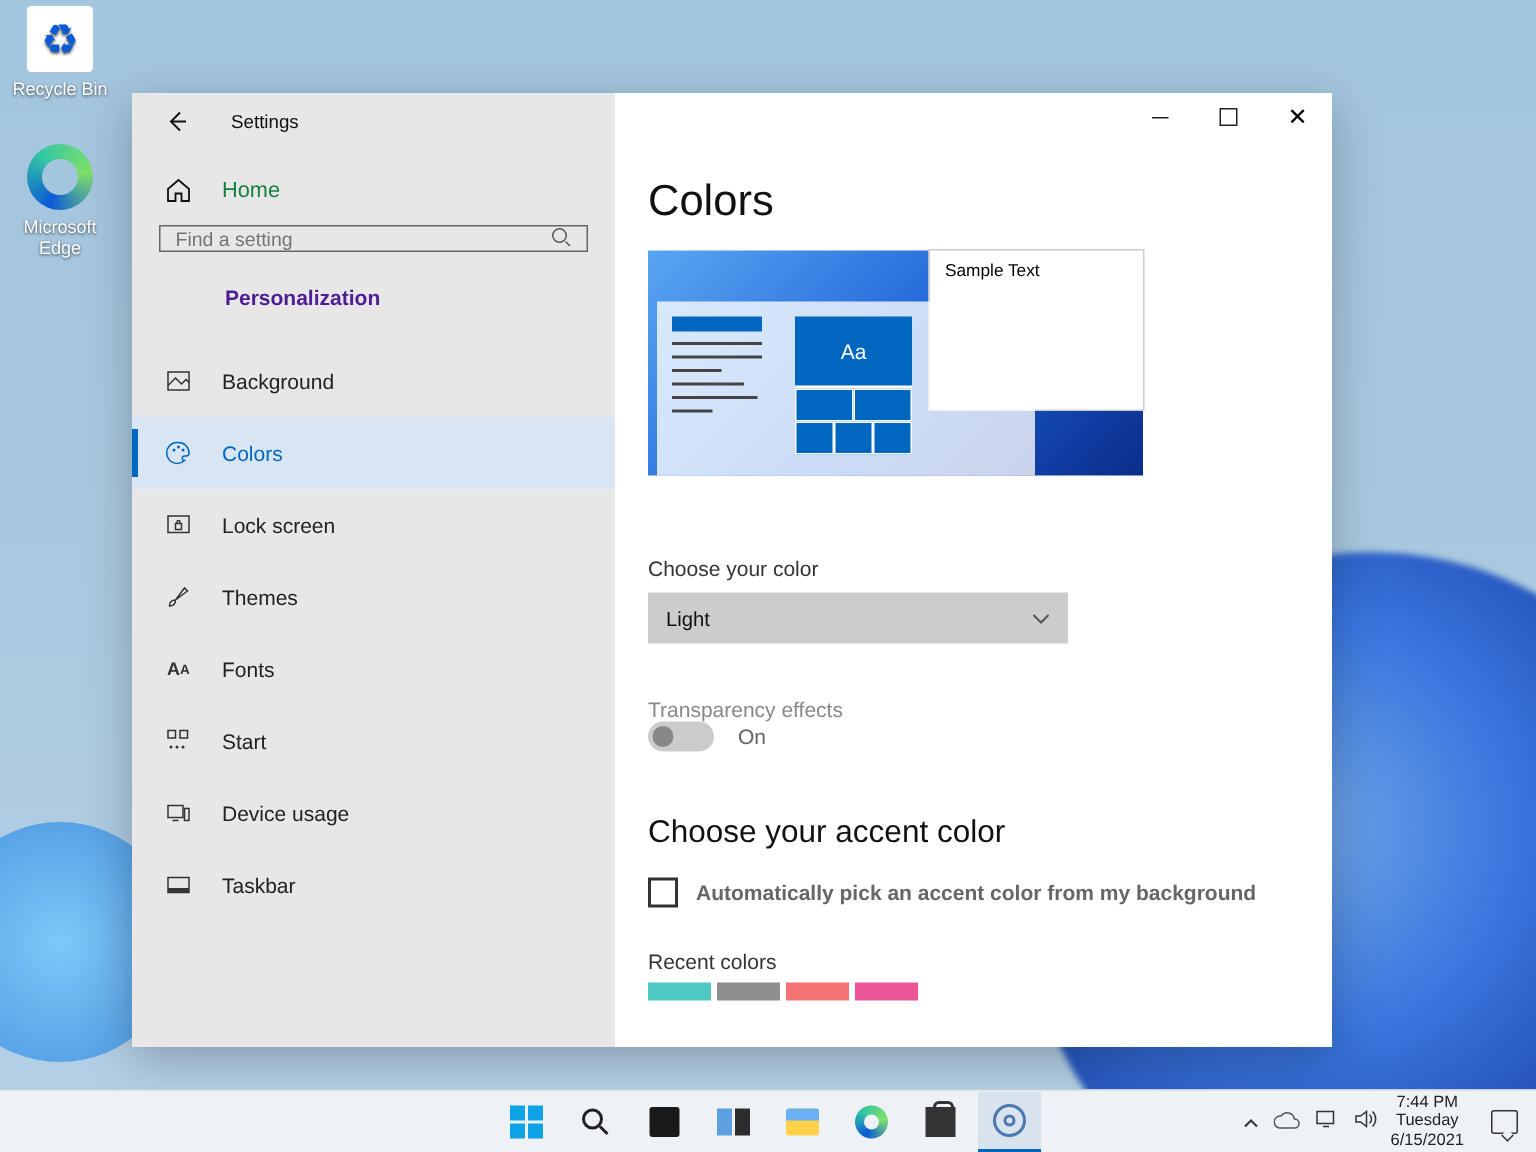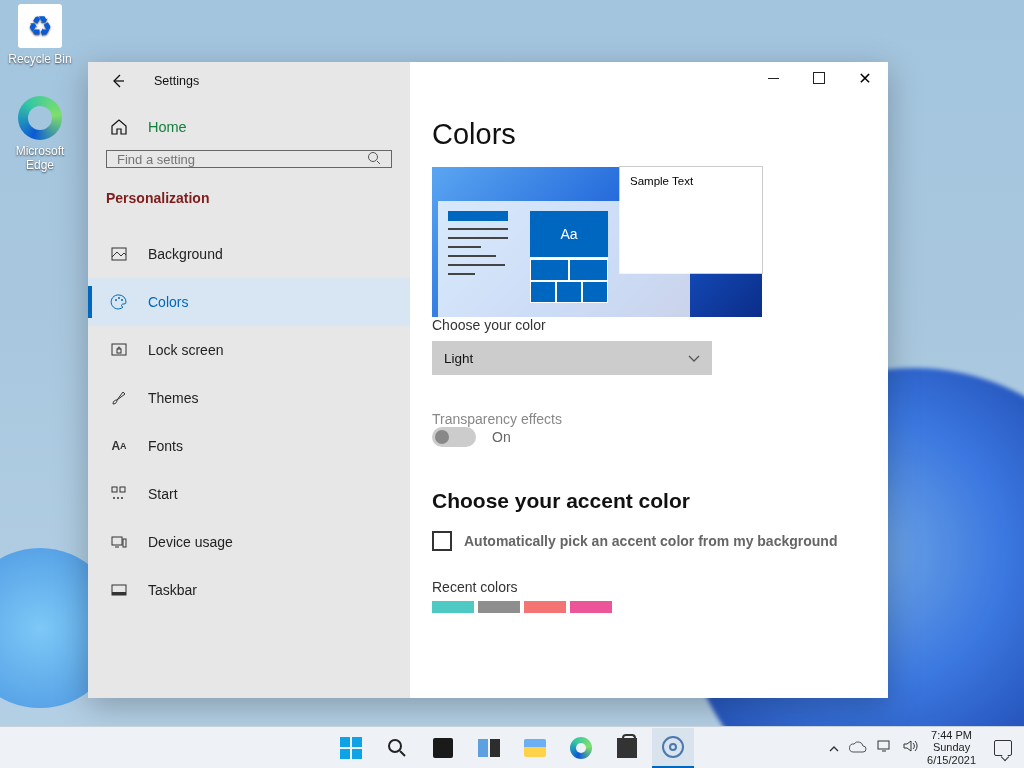--- a/index.html
+++ b/index.html
@@ -81,21 +81,21 @@
   .search-box{
     margin: 0 18px 12px 18px;
     height:18px; border:1px solid #666;
     display:flex; align-items:center;
     padding:0 10px;
     font-size:13px; color:#555;
     justify-content:space-between;
     background:#e7e7e7;
   }
   .search-box input{ border:none;background:transparent;outline:none;width:90%;font-size:13px;color:#333;}
-  .section-title{ font-weight:600; font-size:14px; padding:10px 4px 24px 18px; color:#7f1d1d;}
+  .section-title{ font-weight:600; font-size:14px; padding:10px 4px 24px 18px; color:#4c1d95;margin-left:44px;}
   .nav-item{
     height:48px; display:flex; align-items:center; gap:20px;
     padding-left:22px; font-size:14px; color:#222;
     position:relative;
   }
   .nav-item .nicon{width:18px;height:18px; display:flex;align-items:center;justify-content:center; color:#333;}
   .nav-item.active{ background:#d8e6f3; color:#0067c0;}
   .nav-item.active::before{
     content:""; position:absolute; left:0; top:8px; bottom:8px; width:4px; background:#0067c0;
   }
@@ -141,34 +141,34 @@
   .taskprev .lines div:nth-child(3){width:55%}
   .taskprev .lines div:nth-child(4){width:80%}
   .taskprev .lines div:nth-child(5){width:95%}
   .taskprev .lines div:nth-child(6){width:45%}
   .taskprev .lines::before{content:"";display:block;height:10px;background:#0067c0;margin-bottom:6px;}
   .tilegrid{width:78px;height:92px;background:#0067c0;color:#fff;display:flex;flex-direction:column;}
   .tilegrid .big{height:48px;display:flex;align-items:center;justify-content:center;font-size:14px;border-bottom:2px solid #fff;}
   .tilegrid .row{flex:1;display:flex;}
   .tilegrid .row span{flex:1;border:1px solid #fff;}
 
-  .label{ font-size:14px; color:#333; }
+  .label{ font-size:14px; color:#333; margin-top:54px;}
   .select{
     width:280px; height:34px; background:#ccc; margin-top:8px;
     display:flex; align-items:center; justify-content:space-between;
     padding:0 12px; font-size:13.5px; color:#111;
   }
   .label2{font-size:14px;color:#888;margin-top:36px;}
   .toggle-row{display:flex;align-items:center;gap:16px;}
   .toggle{
     width:44px;height:20px;background:#ccc;border-radius:10px;position:relative;
   }
   .toggle::after{content:"";position:absolute;left:3px;top:3px;width:14px;height:14px;background:#888;border-radius:50%;}
   .toggle-state{font-size:14px;color:#666;}
-  h2.subh{font-weight:700;font-size:21px;margin-top:42px;color:#111;}
+  h2.subh{font-weight:400;font-size:21px;margin-top:42px;color:#111;}
   .check-row{display:flex;align-items:center;gap:12px;margin-top:18px;font-weight:bold;}
   .cbox{width:20px;height:20px;border:2px solid #333;}
   .check-row span{font-size:14px;color:#666;}
   .recent-lbl{font-size:14px;color:#333;margin-top:28px;}
   .swatches{display:flex;gap:4px;margin-top:6px;}
   .swatch{width:42px;height:12px;}
 
   
   .taskbar{
     position:absolute; left:0; right:0; bottom:0;
@@ -447,18 +447,18 @@
             <rect x="1" y="2" width="11" height="8" stroke="#333" fill="none"></rect>
             <path d="M5 12h4" stroke="#333"></path>
           </svg></span>
       <span><svg width="16" height="14" viewBox="0 0 16 14">
             <path d="M1 5v4h3l4 3V2L4 5z" stroke="#333" fill="none"></path>
             <path d="M10 4a4 4 0 0 1 0 6M12 2a7 7 0 0 1 0 10" stroke="#333" fill="none"></path>
           </svg></span>
     </div>
     <div class="clock">
       <div>7:44 PM</div>
-      <div>Sunday</div>
+      <div>Tuesday</div>
       <div>6/15/2021</div>
     </div>
     <div class="notif"></div>
   </div>
 </div>
 
 </body></html>

